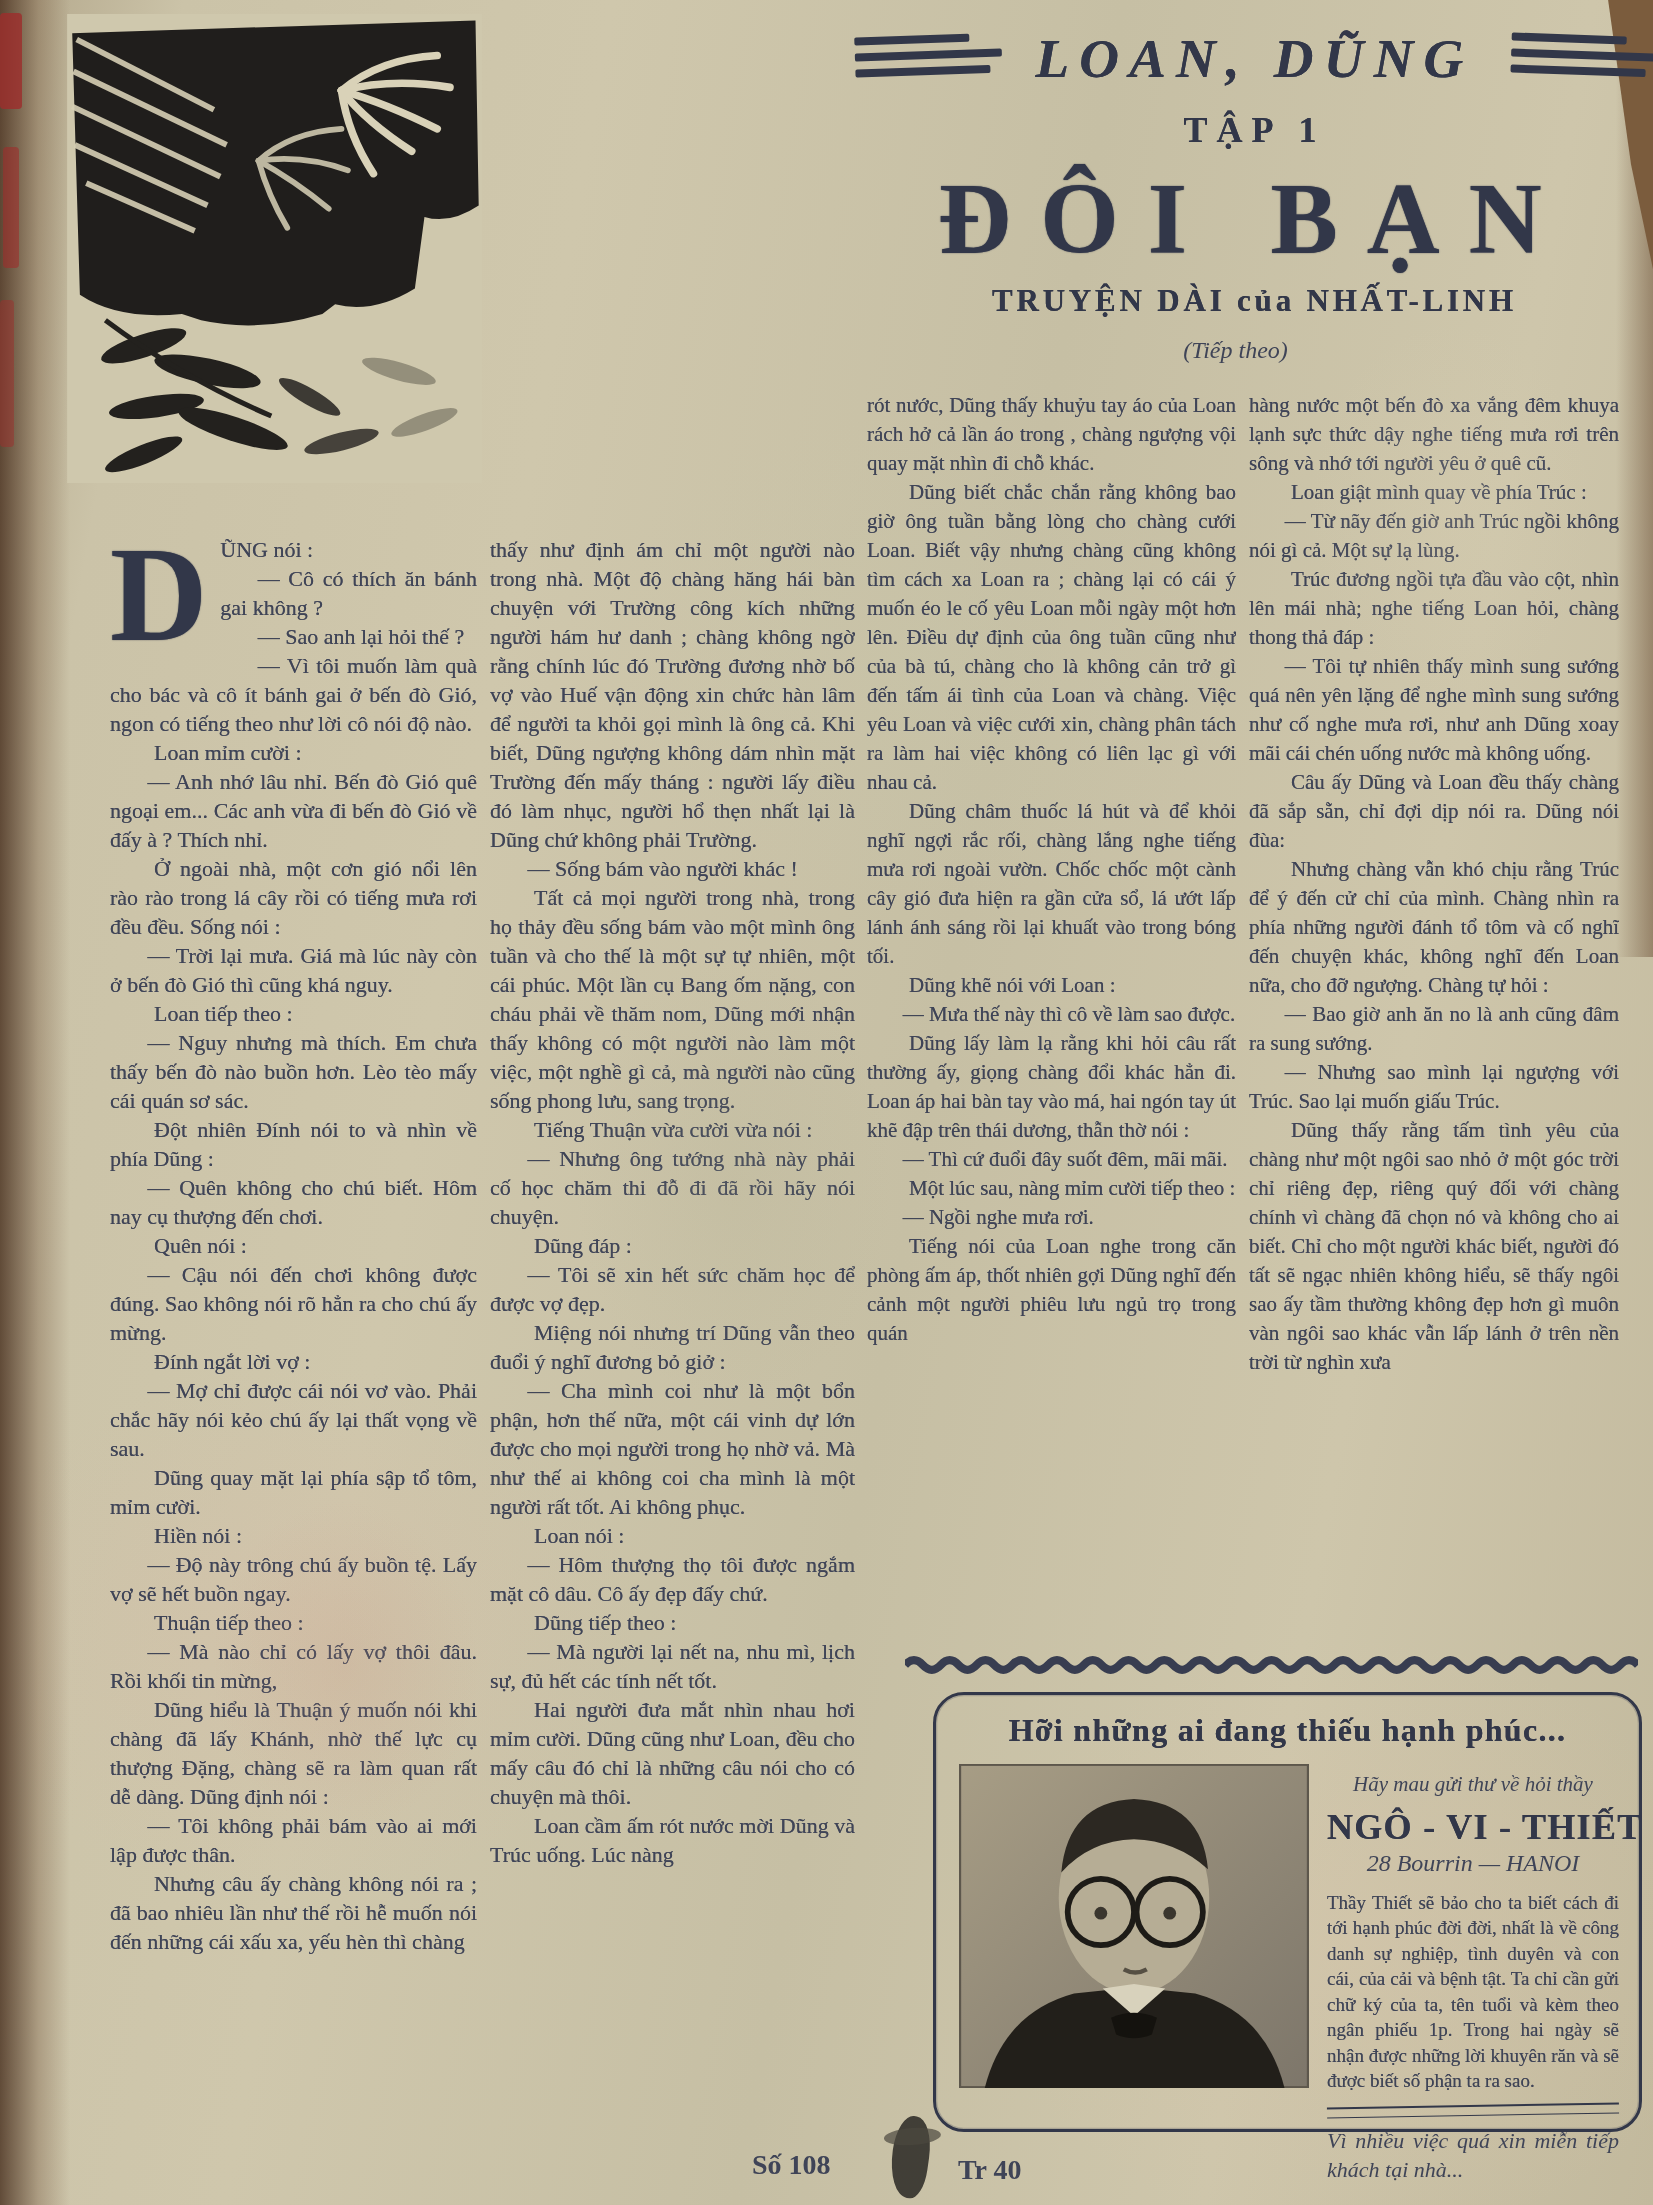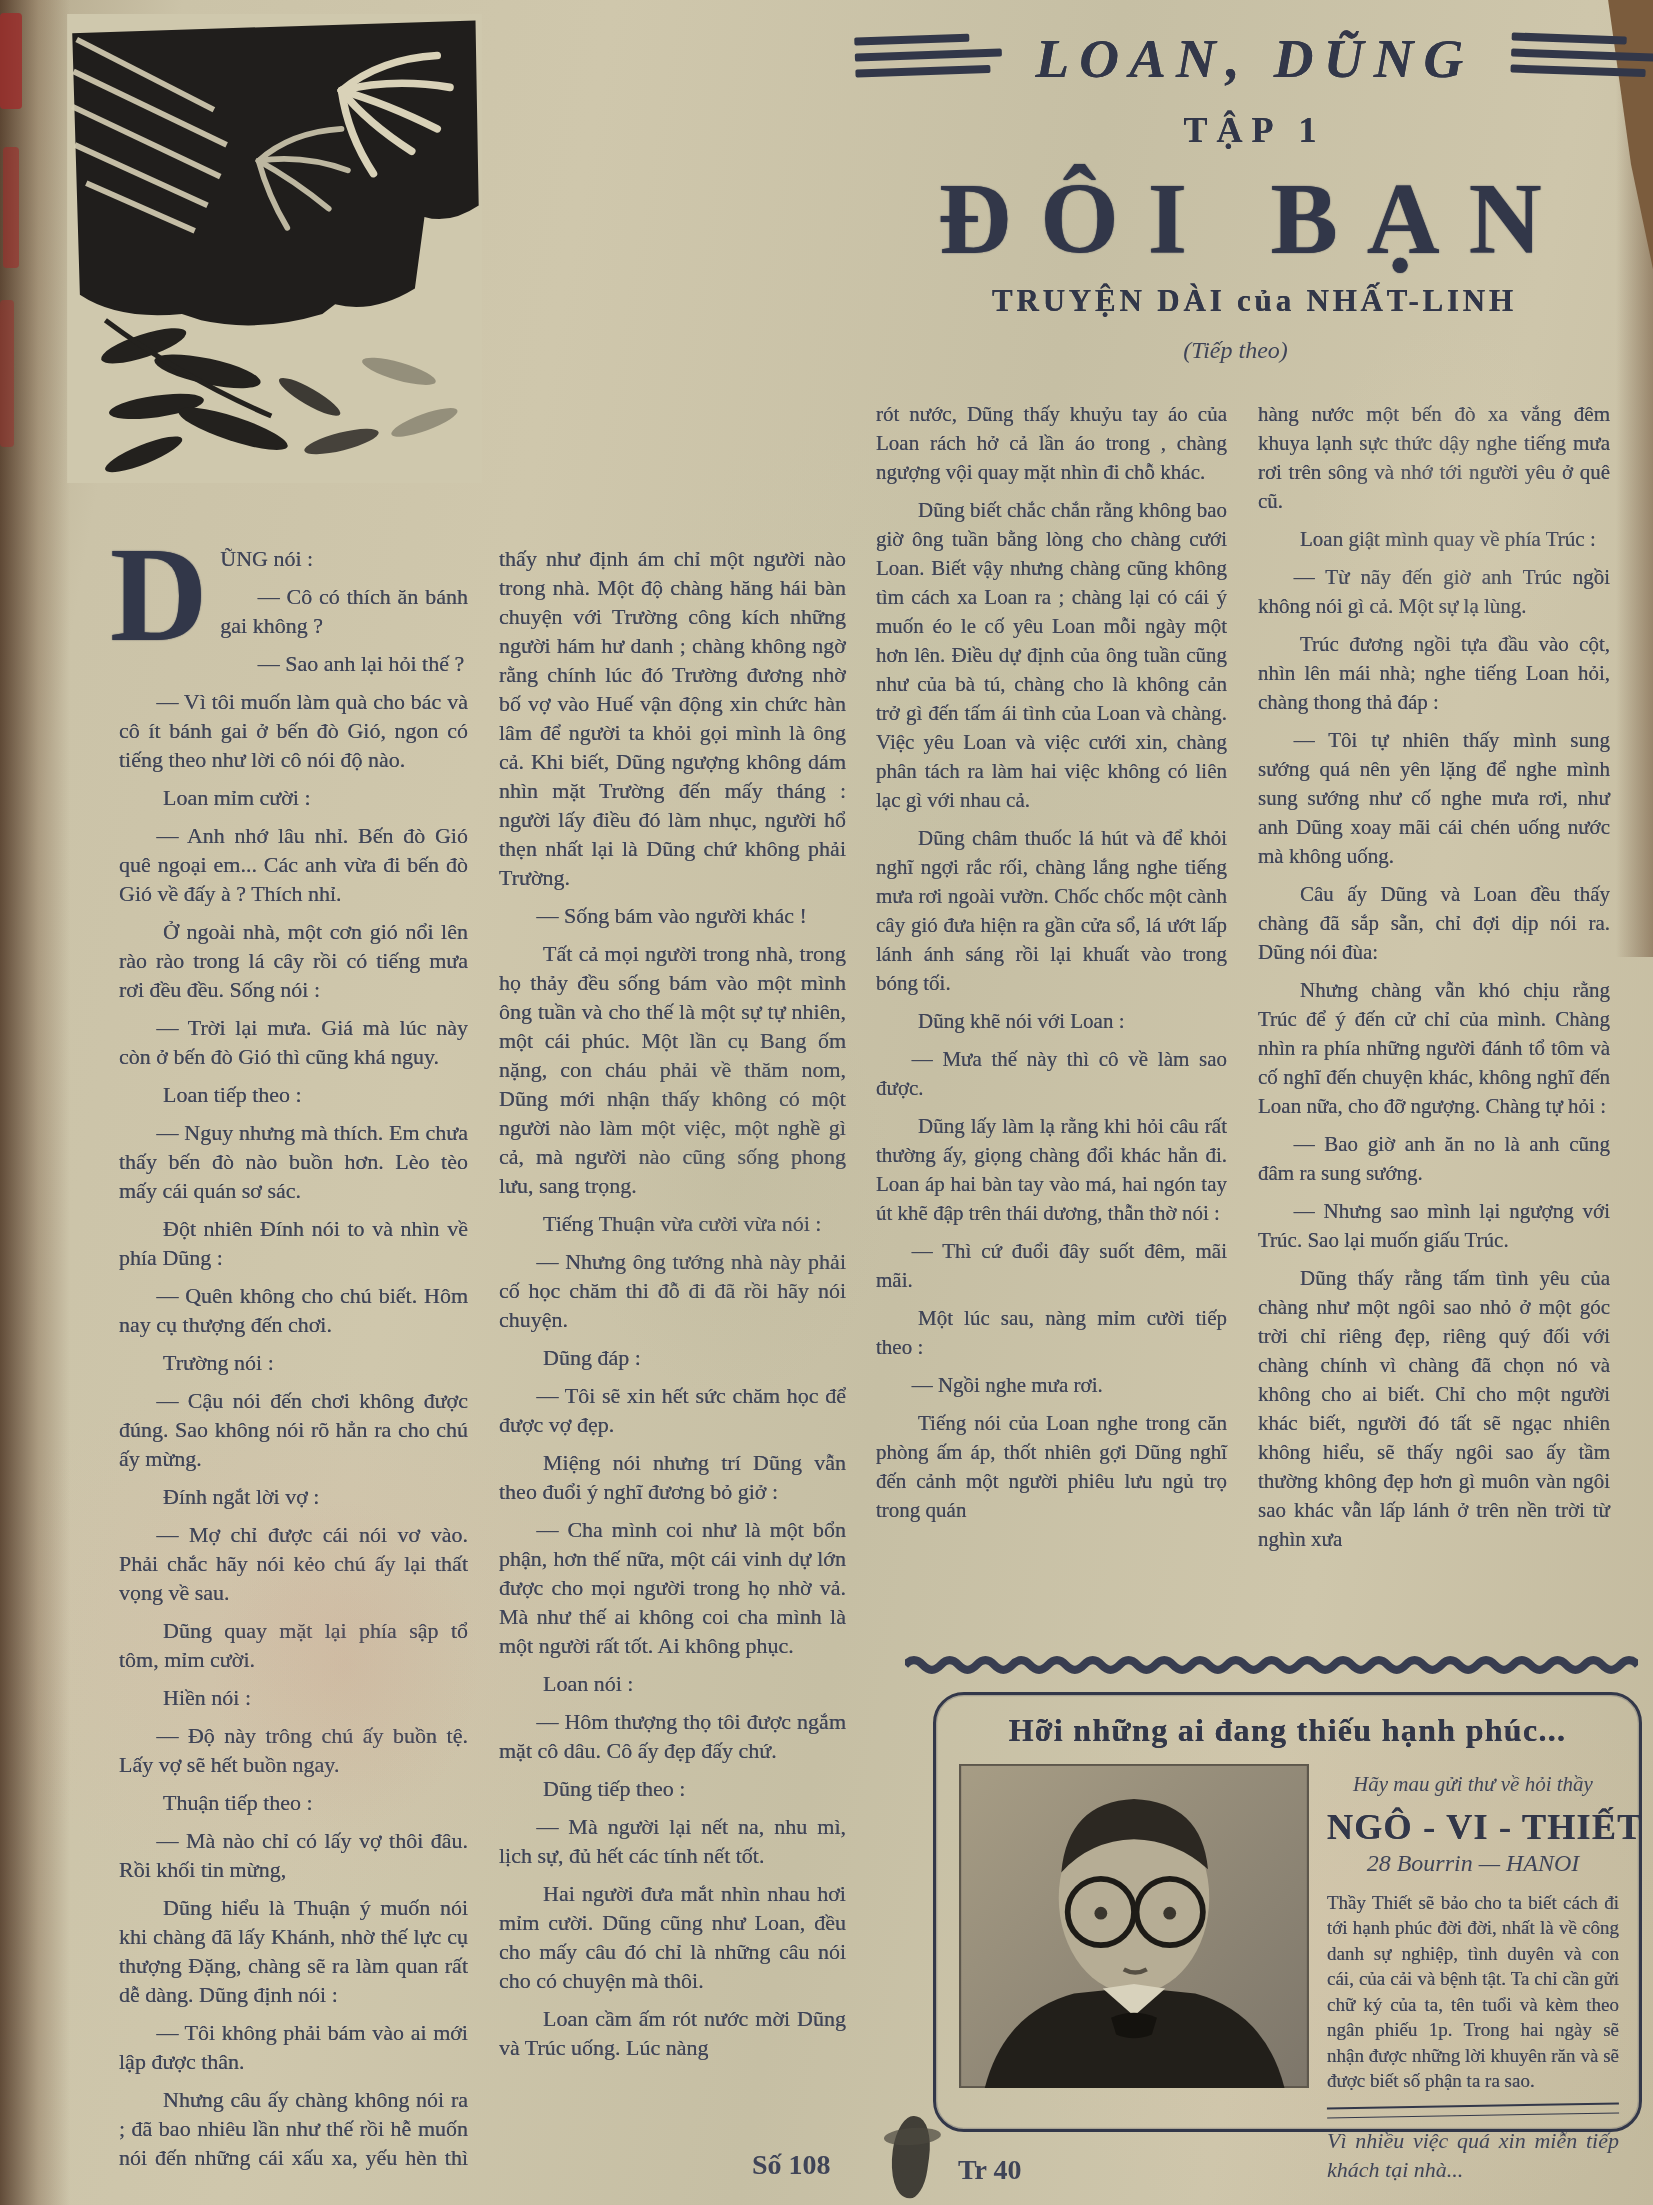--- a/index.html
+++ b/index.html
@@ -50,21 +50,21 @@
   .subtitle{font-size:31px;font-weight:bold;letter-spacing:3.8px;color:var(--ink-dark);margin-top:6.4px;
     text-shadow:0 0 0.6px var(--ink-dark);}
   .continuation{font-size:24px;font-style:italic;margin-top:18px;transform:translateX(-19px);}
 
   
   .woodcut{position:absolute;left:67px;top:14px;width:415px;height:469px;}
 
   
   .col{position:absolute;text-align:justify;overflow:hidden;
     text-shadow:0 0 0.4px rgba(56,62,82,.75);}
-  .col .para{margin:9px;}
+  .col .para{margin:0;}
   .para.plain{text-indent:2em;}
   .para.dialog{text-indent:1.7em;}
   .para.cont,.para.opening{text-indent:0;}
   #col1{left:110px;top:535px;width:367px;height:1640px;font-size:22px;line-height:29px;}
   #col2{left:490px;top:535px;width:365px;height:1640px;font-size:22px;line-height:29px;}
   #col3{left:867px;top:391px;width:369px;height:1271px;font-size:21px;line-height:29px;}
   #col4{left:1249px;top:391px;width:370px;height:1260px;font-size:21px;line-height:29px;}
   .dropcap{float:left;font-size:135px;line-height:108px;font-weight:bold;color:var(--ink-dark);
     margin:6.4px 12.8px 3.8px 0;text-shadow:0 0 1.3px var(--ink-dark);}
 
@@ -178,21 +178,21 @@
         <p class="para dialog">— Sao anh lại hỏi thế ?</p>
         <p class="para dialog">— Vì tôi muốn làm quà cho bác và cô ít bánh gai ở bến đò Gió, ngon có tiếng theo như lời cô nói độ nào.</p>
         <p class="para plain">Loan mỉm cười :</p>
         <p class="para dialog">— Anh nhớ lâu nhỉ. Bến đò Gió quê ngoại em... Các anh vừa đi bến đò Gió về đấy à ? Thích nhỉ.</p>
         <p class="para plain">Ở ngoài nhà, một cơn gió nổi lên rào rào trong lá cây rồi có tiếng mưa rơi đều đều. Sống nói :</p>
         <p class="para dialog">— Trời lại mưa. Giá mà lúc này còn ở bến đò Gió thì cũng khá nguy.</p>
         <p class="para plain">Loan tiếp theo :</p>
         <p class="para dialog">— Nguy nhưng mà thích. Em chưa thấy bến đò nào buồn hơn. Lèo tèo mấy cái quán sơ sác.</p>
         <p class="para plain">Đột nhiên Đính nói to và nhìn về phía Dũng :</p>
         <p class="para dialog">— Quên không cho chú biết. Hôm nay cụ thượng đến chơi.</p>
-        <p class="para plain">Trường nói :</p>
+        <p class="para plain">Quên nói :</p>
         <p class="para dialog">— Cậu nói đến chơi không được đúng. Sao không nói rõ hẳn ra cho chú ấy mừng.</p>
         <p class="para plain">Đính ngắt lời vợ :</p>
         <p class="para dialog">— Mợ chỉ được cái nói vơ vào. Phải chắc hãy nói kẻo chú ấy lại thất vọng về sau.</p>
         <p class="para plain">Dũng quay mặt lại phía sập tổ tôm, mỉm cười.</p>
         <p class="para plain">Hiền nói :</p>
         <p class="para dialog">— Độ này trông chú ấy buồn tệ. Lấy vợ sẽ hết buồn ngay.</p>
         <p class="para plain">Thuận tiếp theo :</p>
         <p class="para dialog">— Mà nào chỉ có lấy vợ thôi đâu. Rồi khối tin mừng,</p>
         <p class="para plain">Dũng hiểu là Thuận ý muốn nói khi chàng đã lấy Khánh, nhờ thế lực cụ thượng Đặng, chàng sẽ ra làm quan rất dễ dàng. Dũng định nói :</p>
         <p class="para dialog">— Tôi không phải bám vào ai mới lập được thân.</p>

